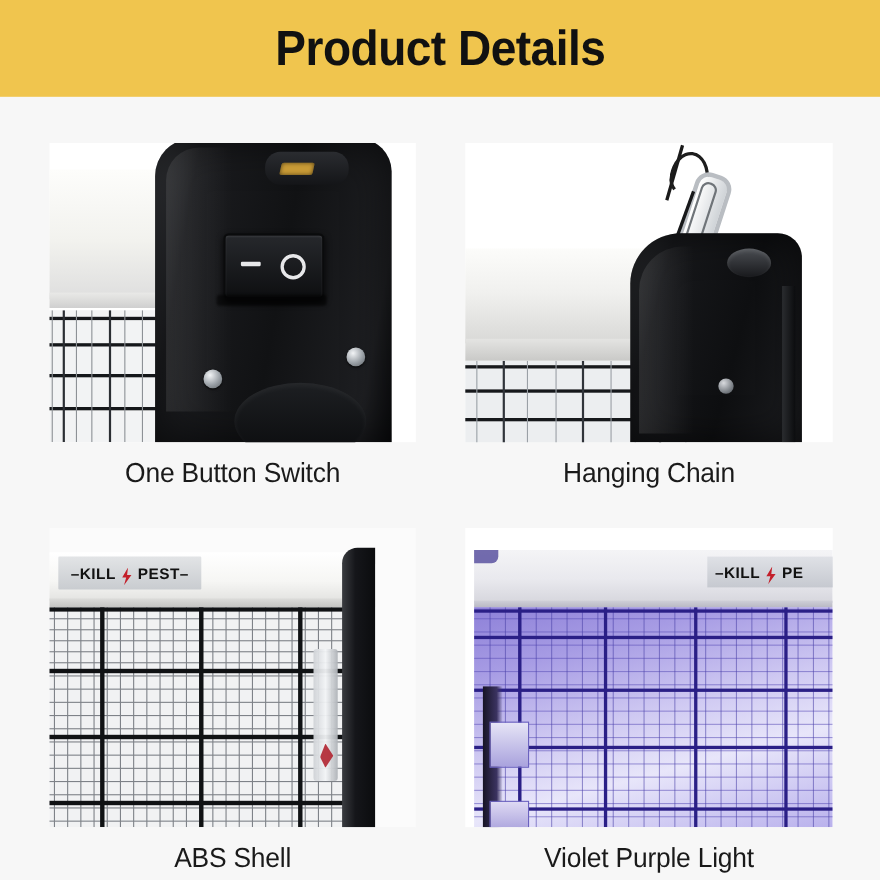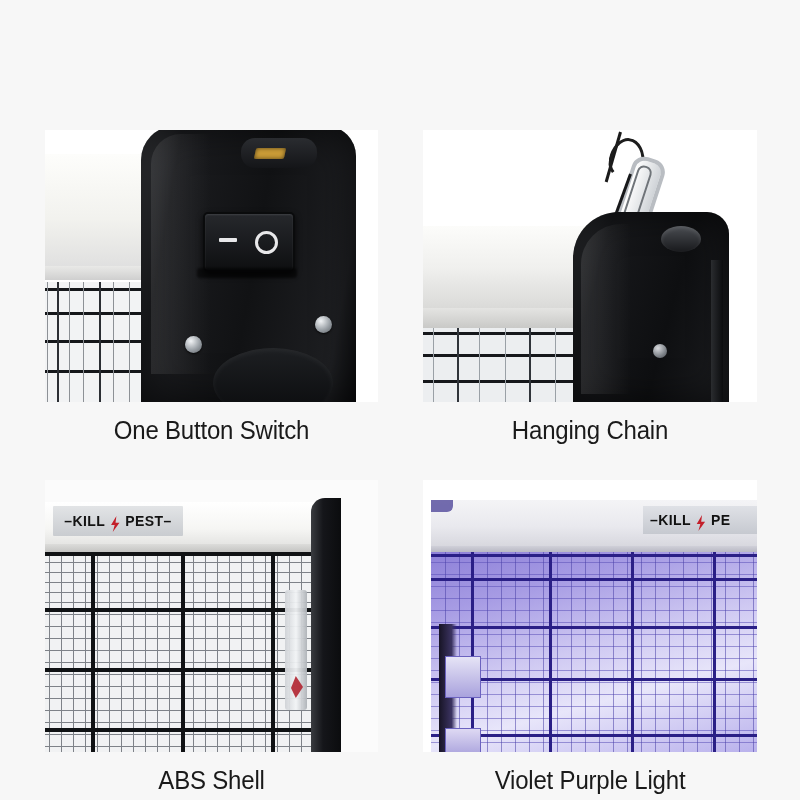--- a/index.html
+++ b/index.html
@@ -281,20 +281,23 @@
   .p4 .corner{
     position:absolute;left:8px;top:20px;width:22px;height:12px;
     background:#5a52a0;border-radius:0 0 6px 0;opacity:.85;
   }
 </style>
 </head>
 <body>
 
 <div class="page">
 
+  <div class="banner">
+    <div class="banner-title">Product Details</div>
+  </div>
 
   <div class="grid">
 
     <div class="cell cell-tr">
       <div class="photo p2">
         <div class="chain-line"></div>
         <div class="hook-top"></div>
         <div class="carab"></div>
         <div class="carab-in"></div>
         <div class="chain-lower"></div>

